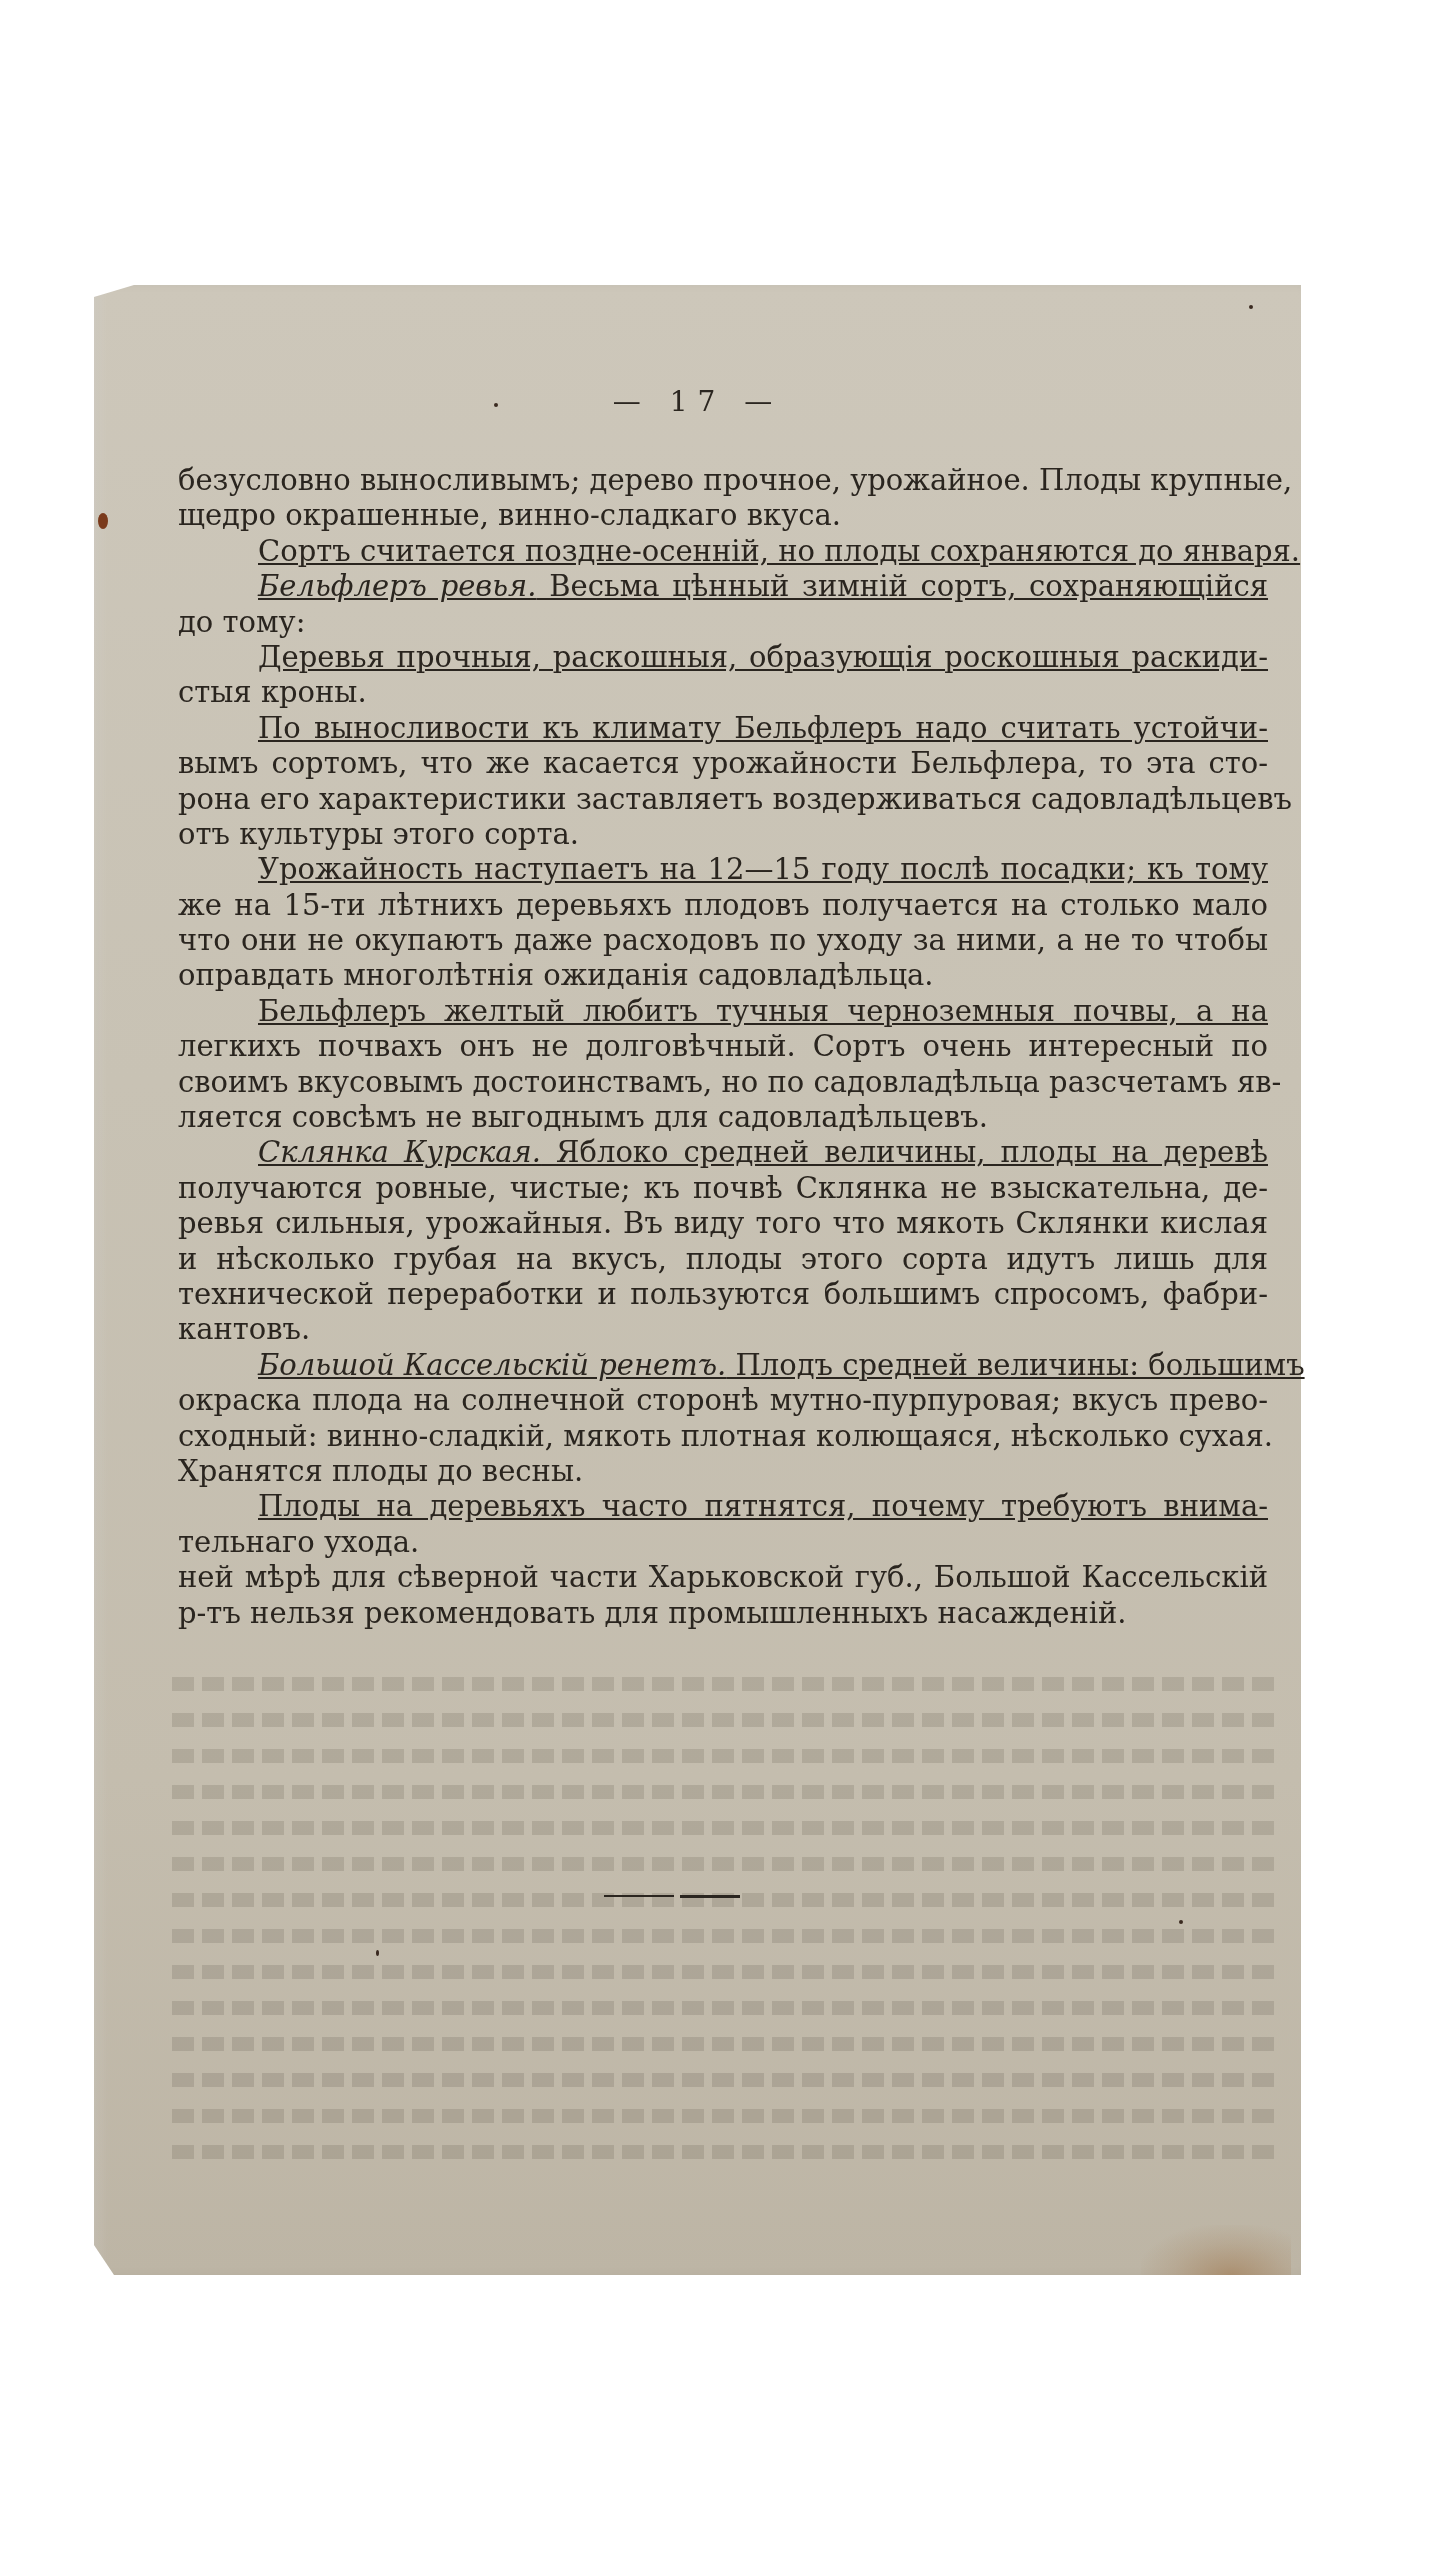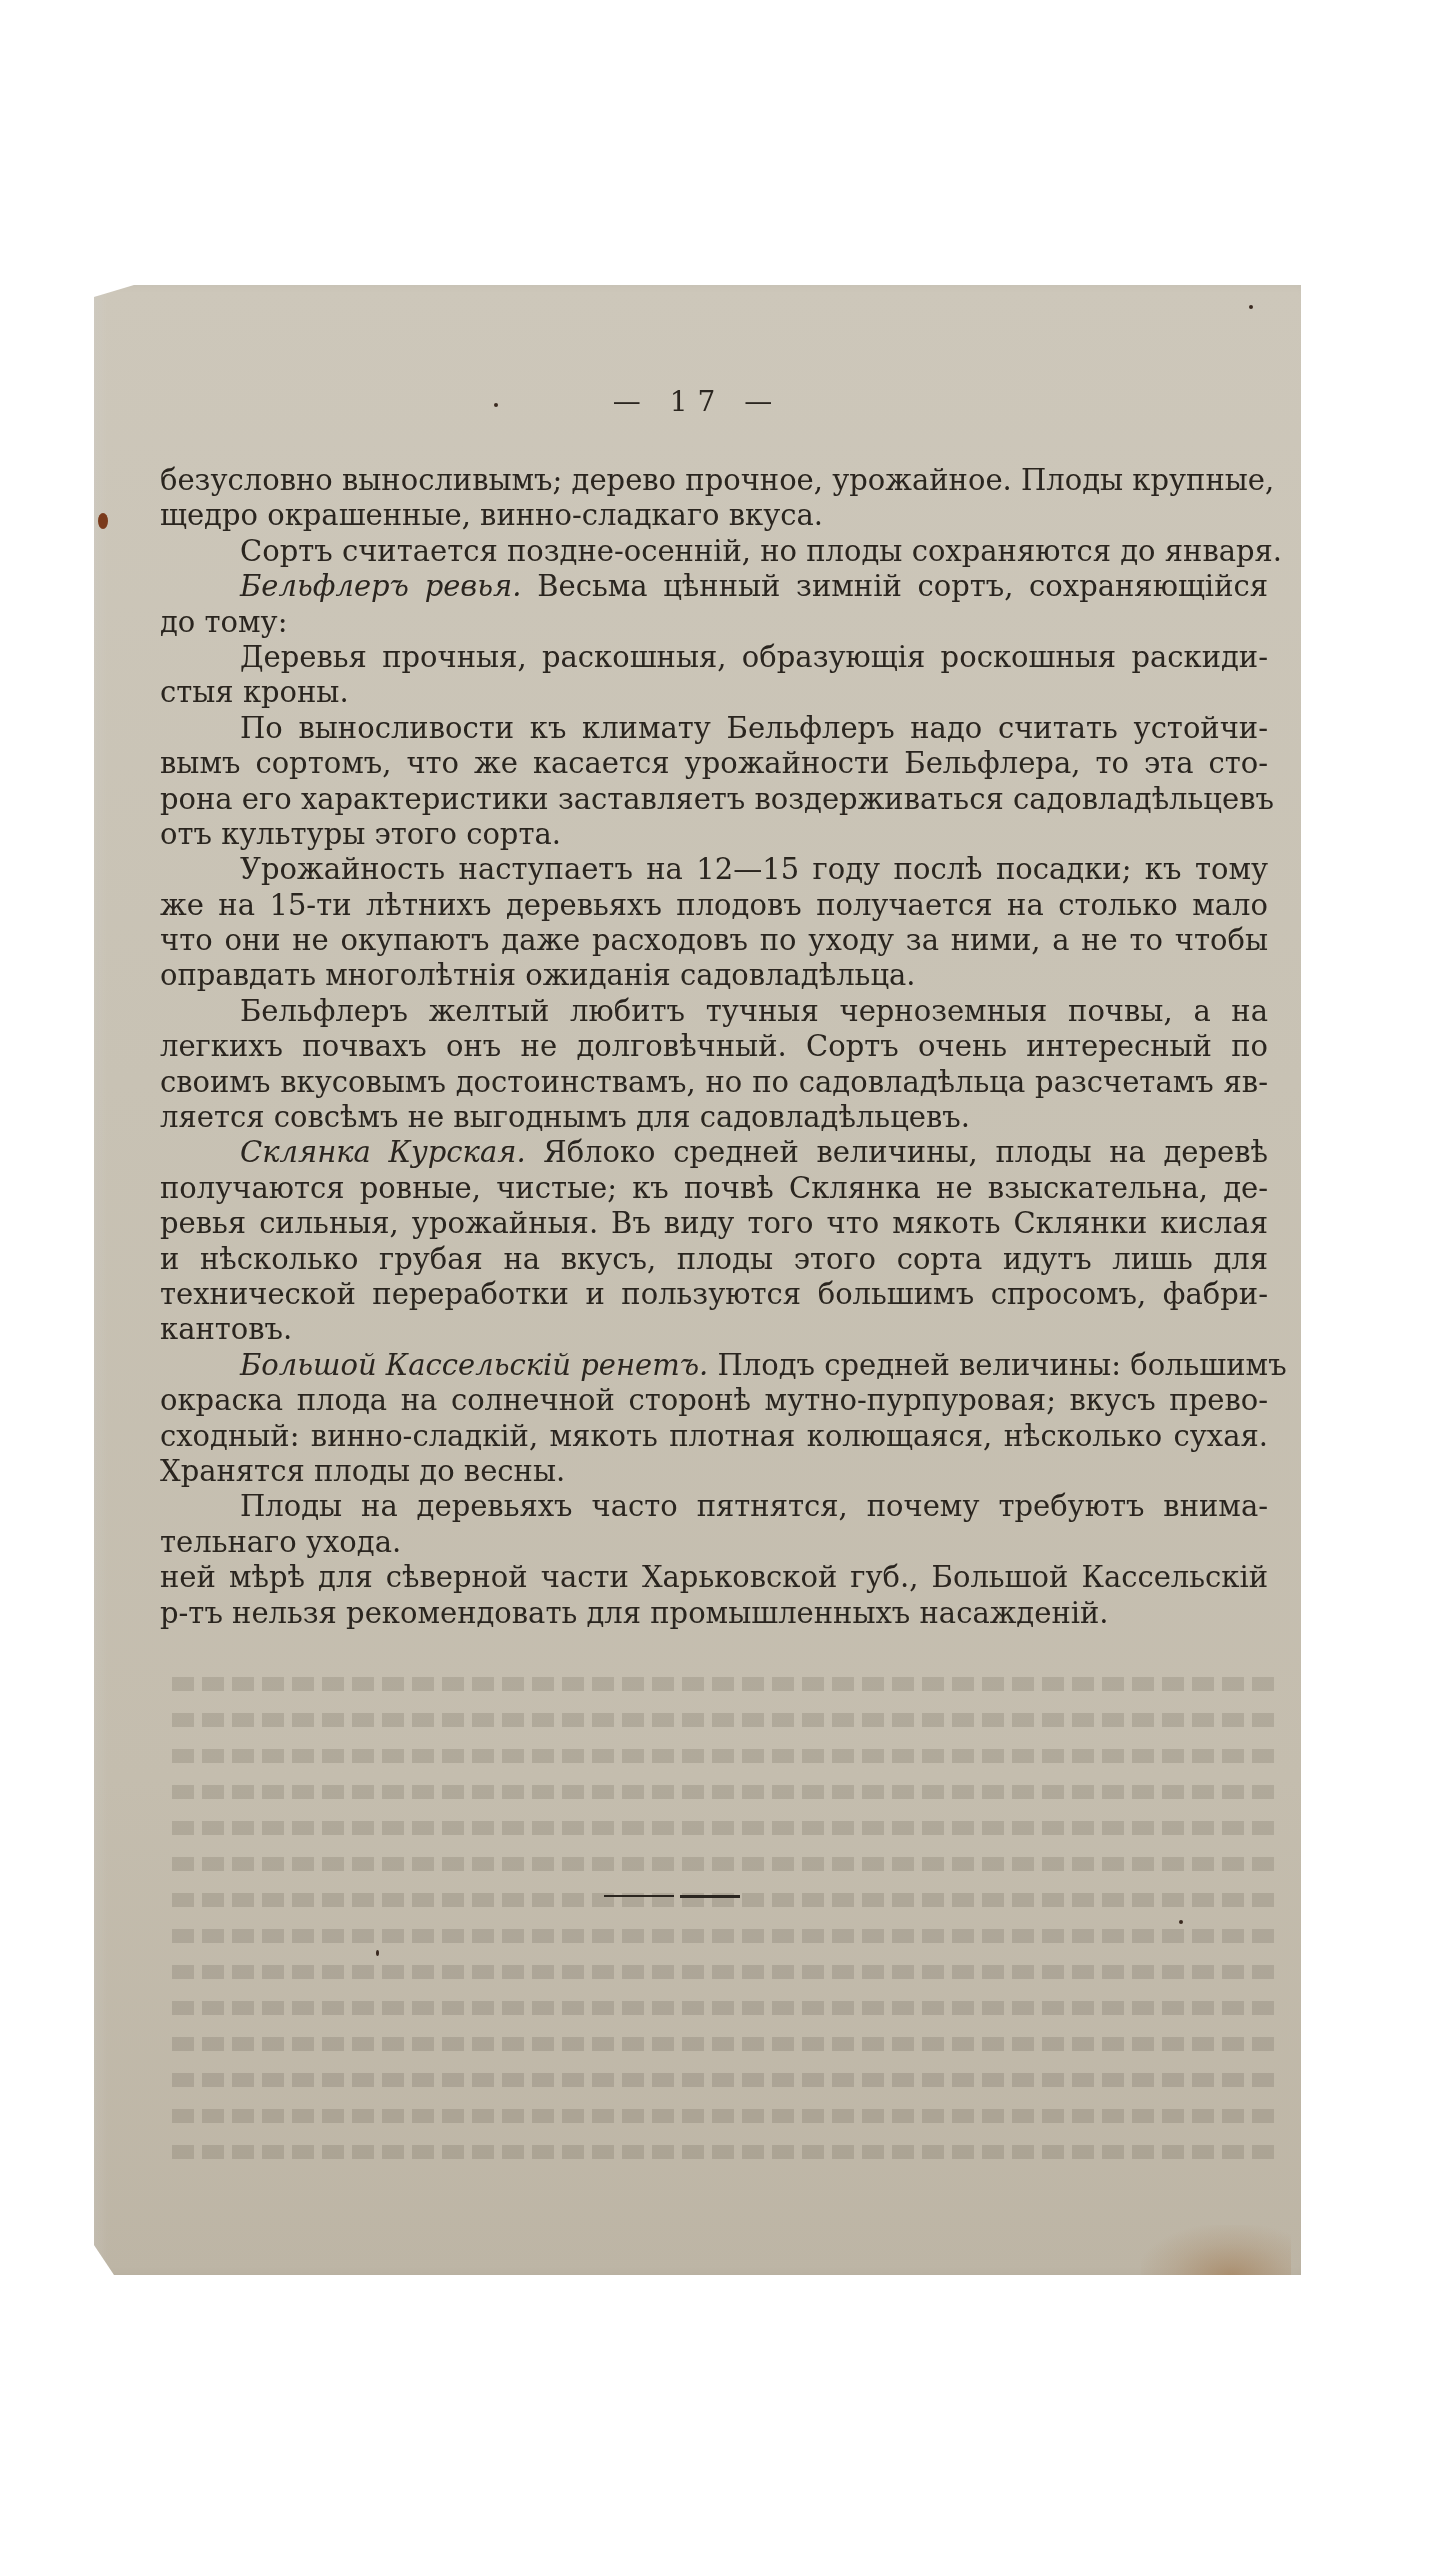--- a/index.html
+++ b/index.html
@@ -34,23 +34,23 @@
   .bleed div { height: 14px; margin: 22px 0; background: repeating-linear-gradient(90deg, #3c3428 0 22px, transparent 22px 30px); }
   .page-number {
     position: absolute; left: 0; width: 100%; top: 100px; text-align: center;
     font-size: 28px; color: #2b2620; letter-spacing: 10px;
   }
   .text {
     position: absolute; left: 66px; top: 178px; width: 1108px;
     color: #2a251f; font-size: 29px; line-height: 35.4px;
     font-family: "DejaVu Serif", "Liberation Serif", serif;
   }
-  .line { white-space: nowrap; text-align: justify; text-align-last: justify; height: 35.4px; overflow: visible; }
+  .line { white-space: nowrap; text-align: justify; text-align-last: justify; height: 35.4px; overflow: visible; margin-left: 18px; }
   .line.last { text-align-last: left; }
-  .line.indent { padding-left: 80px; }
+  .line.indent { padding-left: 80px; text-decoration: underline; }
   .italic { font-style: italic; }
   .separator {
     position: absolute; top: 1610px; height: 2px; background: #2b2620;
   }
   .sep-a { left: 510px; width: 70px; height: 2px; }
   .sep-b { left: 586px; width: 60px; height: 3px; }
 </style>
 </head>
 <body>
 

